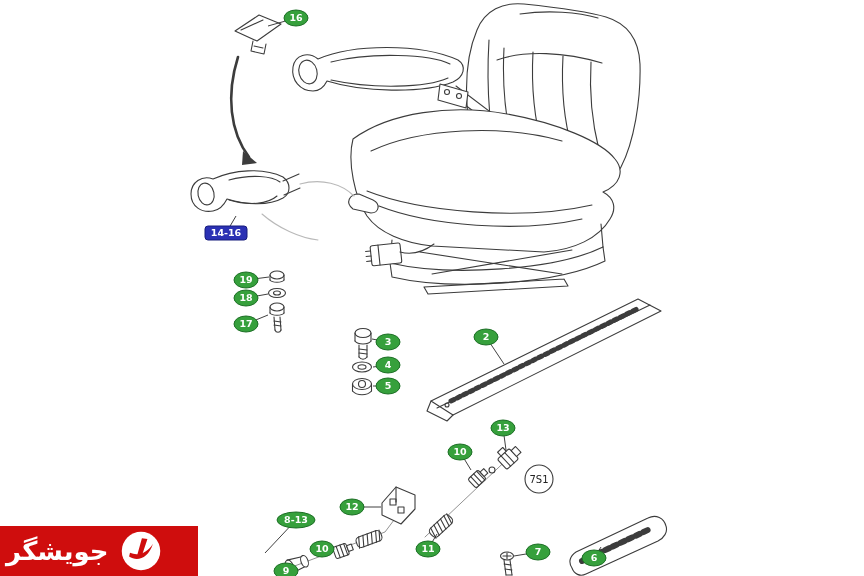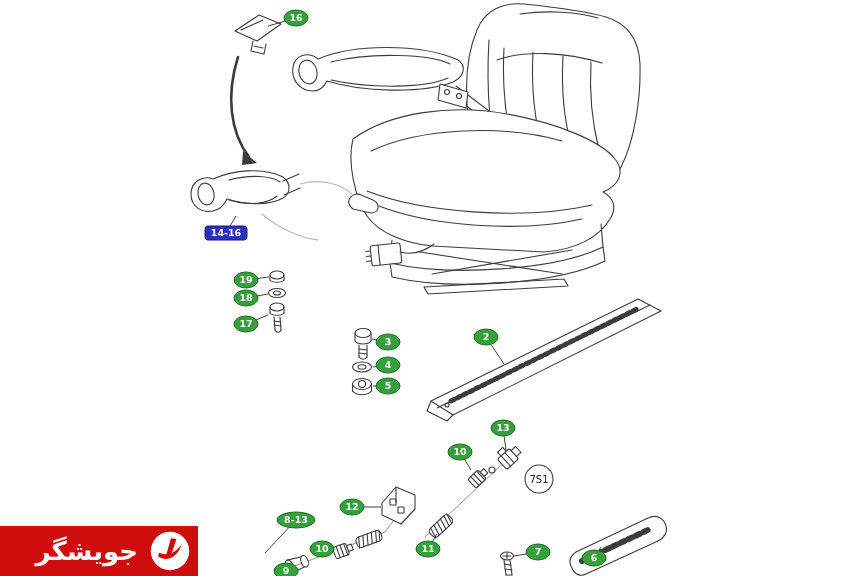--- a/index.html
+++ b/index.html
@@ -5,21 +5,21 @@
   * { margin:0; padding:0; box-sizing:border-box; }
   html,body { width:864px; height:576px; background:#ffffff; font-family:"DejaVu Sans", sans-serif; }
   .stage { position:relative; width:752px; height:576px; overflow:hidden; background:#ffffff;text-decoration:underline; }
   .diagram-svg { position:absolute; left:0; top:0; width:864px; height:576px; }
   .art { stroke:#3c3c3c; stroke-width:1.1; fill:none; stroke-linecap:round; stroke-linejoin:round; }
   .art .fillw { fill:#ffffff; }
   .art .light { stroke:#b9b9b9; }
   .art .axis { stroke:#777777; stroke-width:0.8; }
   .callout-text { font-family:"DejaVu Sans", sans-serif; }
   .watermark { position:absolute; left:0; bottom:0; width:198px; height:50px;
-               display:flex; flex-direction:row; align-items:center; justify-content:flex-end;
+               display:flex; flex-direction:row; align-items:center; justify-content:flex-start;
                gap:10px; padding:0 6px; }
   .wm-text { font-size:26px; font-weight:bold; direction:rtl; line-height:1; white-space:nowrap; }
   .wm-logo { display:flex; align-items:center; }
 </style>
 </head>
 <body>
 
 <div class="stage">
 
   <svg class="diagram-svg" viewBox="0 0 864 576">

